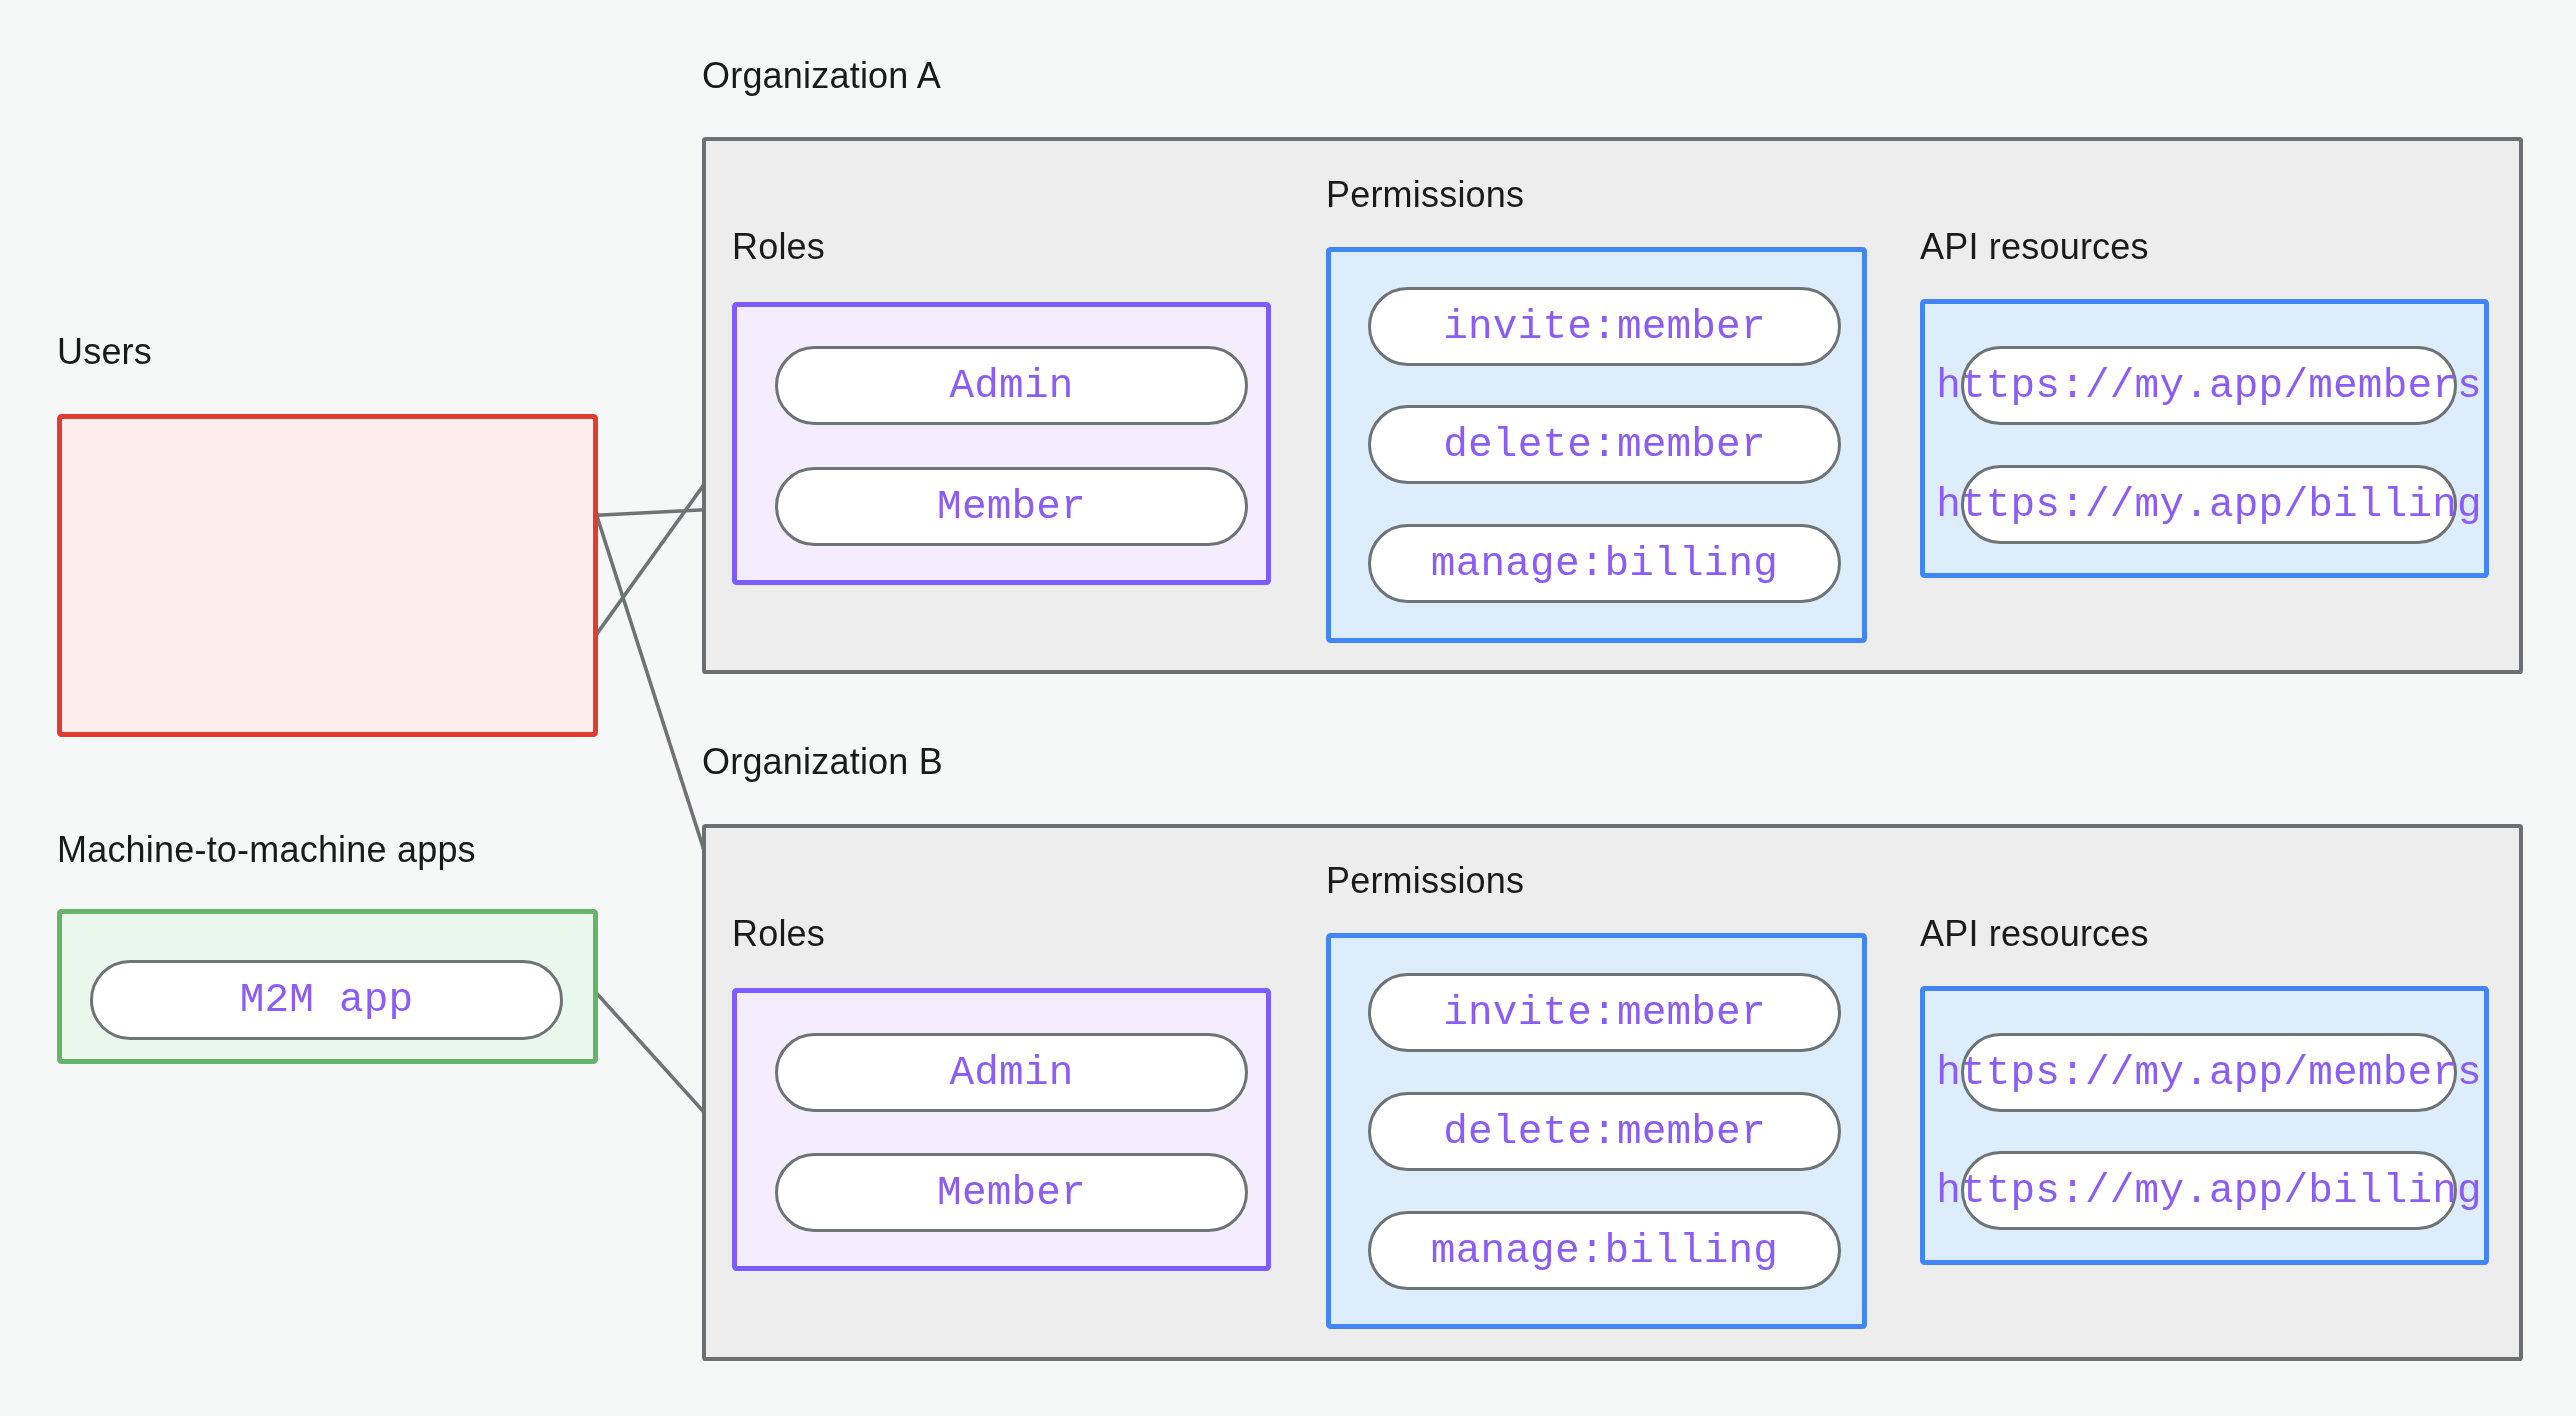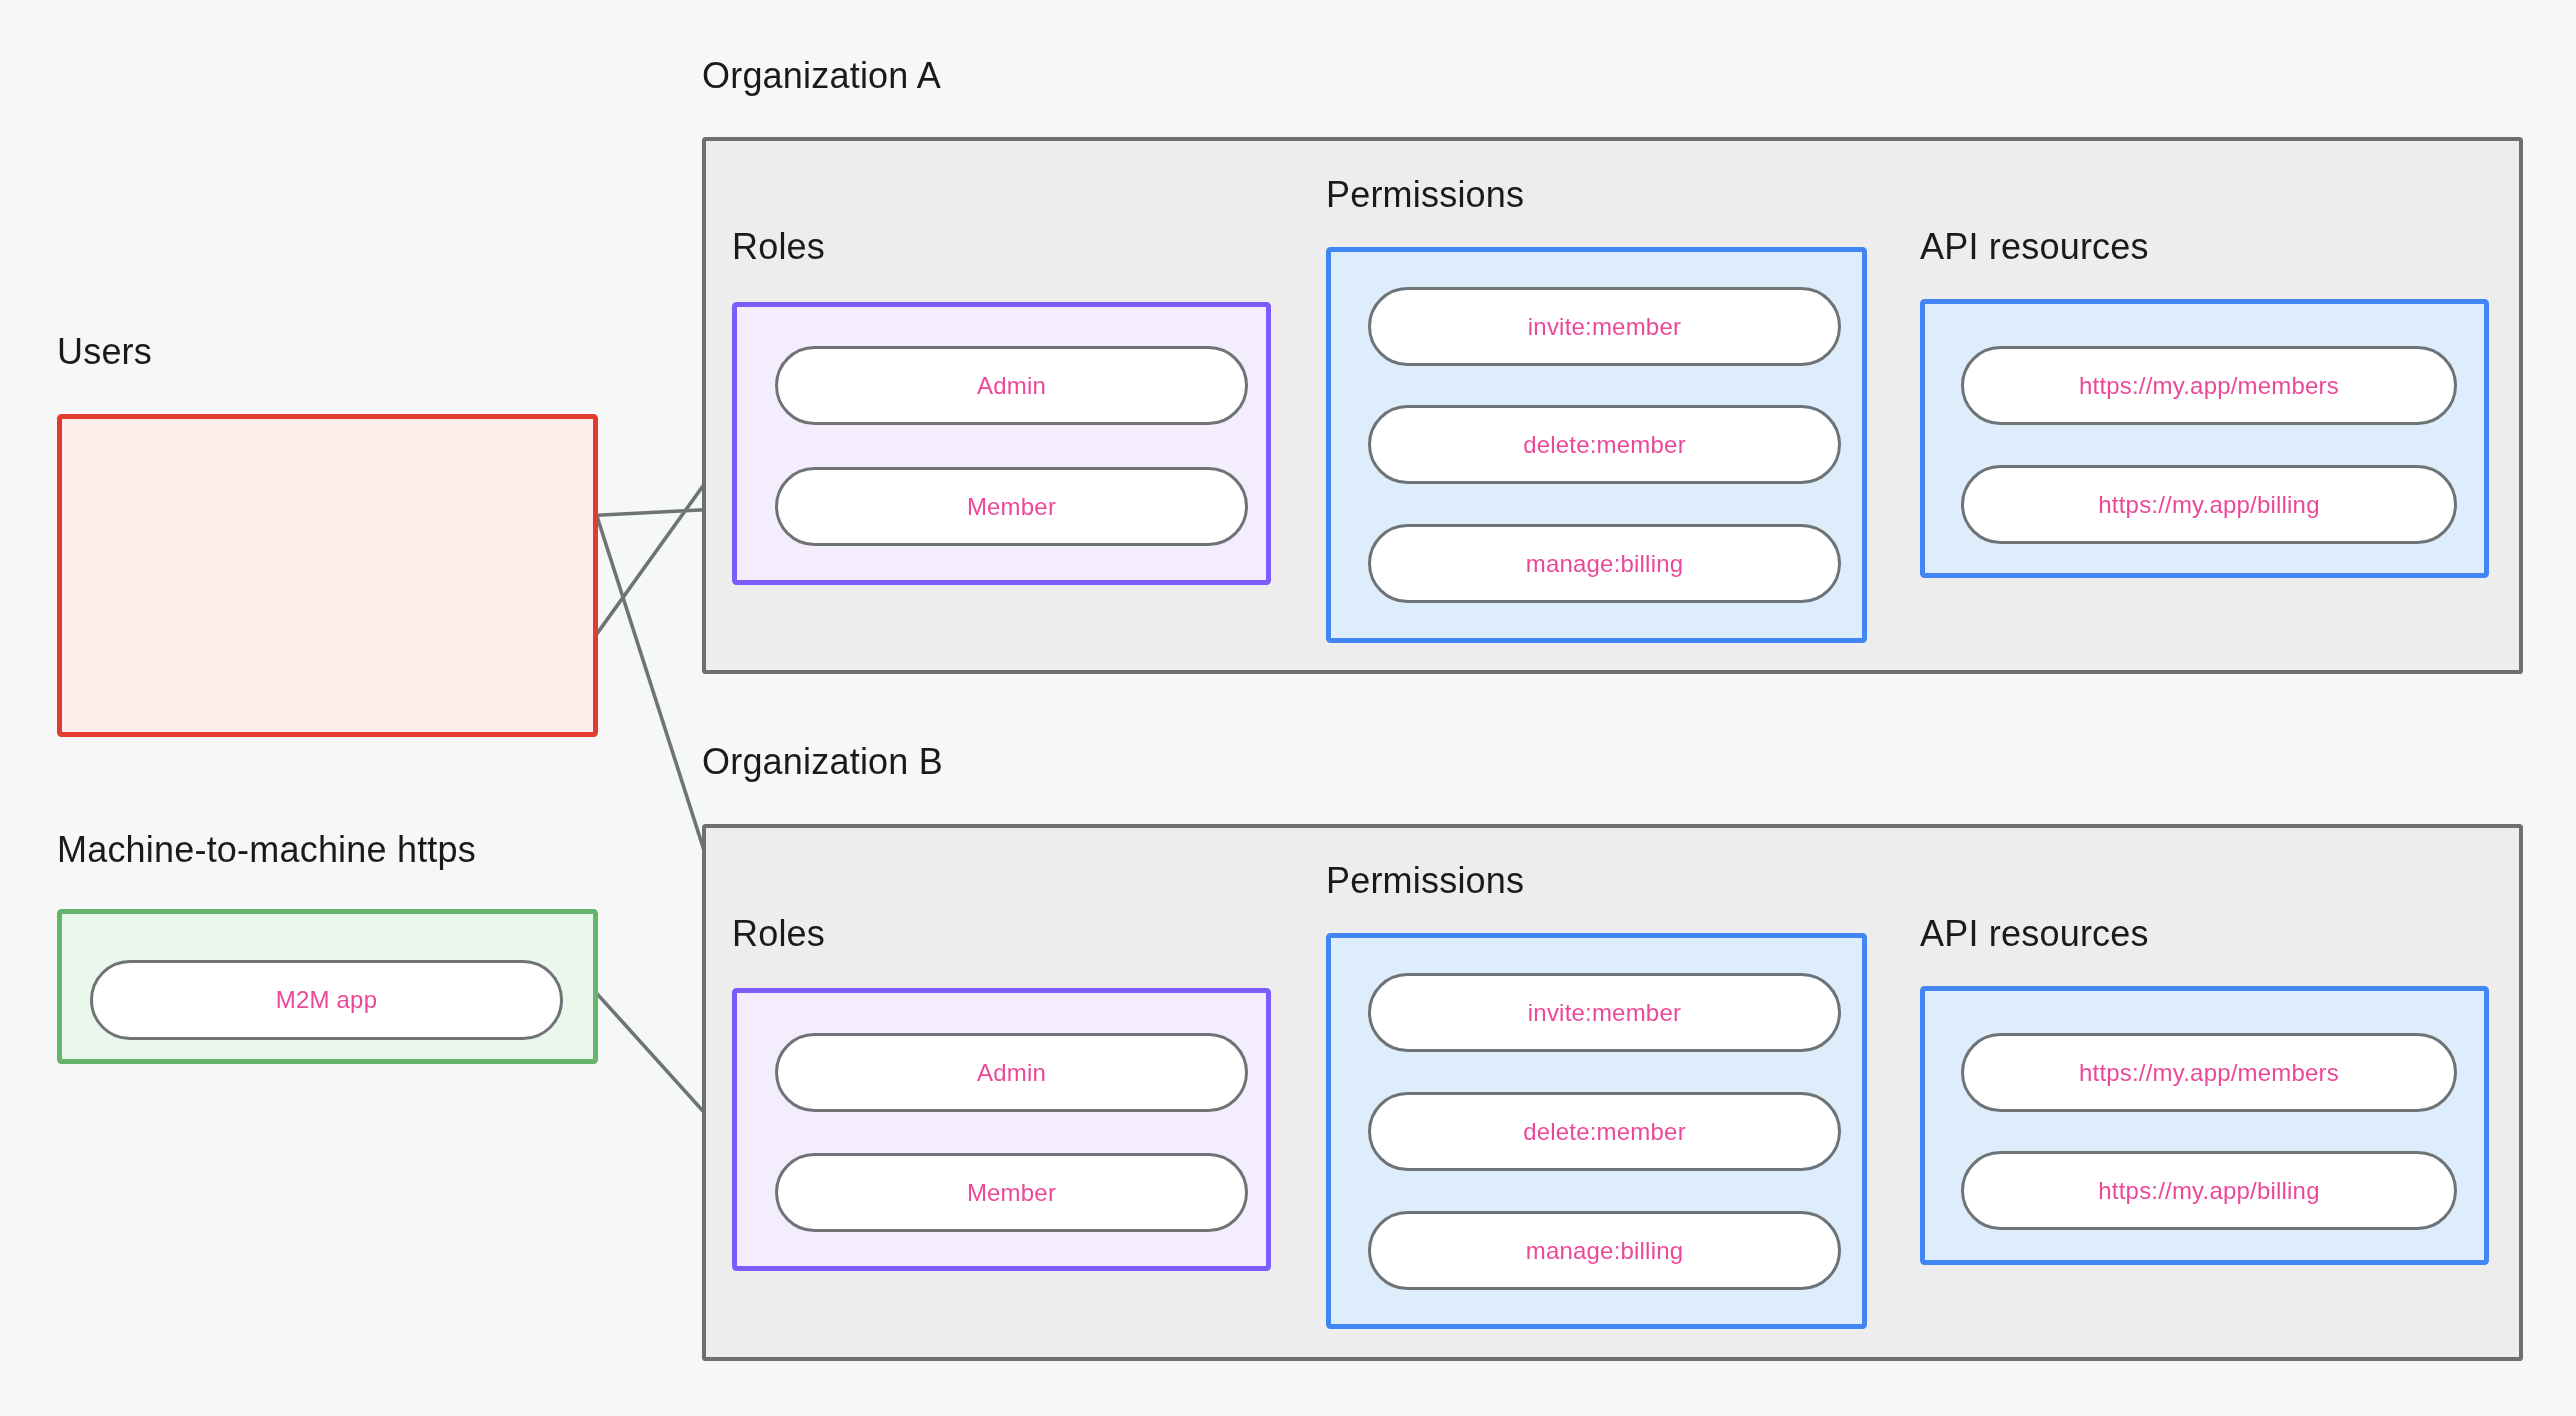--- a/index.html
+++ b/index.html
@@ -58,24 +58,25 @@
   
   .pill{
     position:absolute;
     box-sizing:border-box;
     background:#FFFFFF;
     border:3.6px solid #6E7376;
     border-radius:900px;
     display:flex;
     align-items:center;
     justify-content:center;
-    font-size:24px;
-    color:#ec4899;
+    font-size:41px;
+    color:#8b5cf6;
     white-space:nowrap;
     letter-spacing:0.2px;
+    font-family:Liberation Mono, monospace;
   }
 
   
   #edges{position:absolute;left:0;top:0;width:2576px;height:1416px;pointer-events:none;}
   .edge{stroke:#6E7376;stroke-width:4;fill:none;}
   .dot{fill:#7E8386;}
 </style>
 </head>
 <body>
 
@@ -122,21 +123,21 @@
     <circle class="dot" cx="2176" cy="560" r="11"></circle>
     <circle class="dot" cx="2176" cy="1190" r="11"></circle>
     <circle class="dot" cx="2176" cy="1322" r="11"></circle>
   </svg>
 
   <div class="caption" style="left:57px;top:332px;">Users</div>
 
   <div class="group users" style="left:57px;top:414px;width:541px;height:323px;">
   </div>
 
-  <div class="caption" style="left:57px;top:830px;">Machine-to-machine https</div>
+  <div class="caption" style="left:57px;top:830px;">Machine-to-machine apps</div>
 
   <div class="group m2m" style="left:57px;top:909px;width:541px;height:155px;">
   </div>
   <div class="pill" style="left:90px;top:960px;width:473px;height:80px;">M2M app</div>
 
   <div class="caption" style="left:702px;top:56px;">Organization A</div>
 
   <div class="group org" style="left:702px;top:137px;width:1821px;height:537px;"></div>
 
   <div class="caption" style="left:732px;top:227px;">Roles</div>

